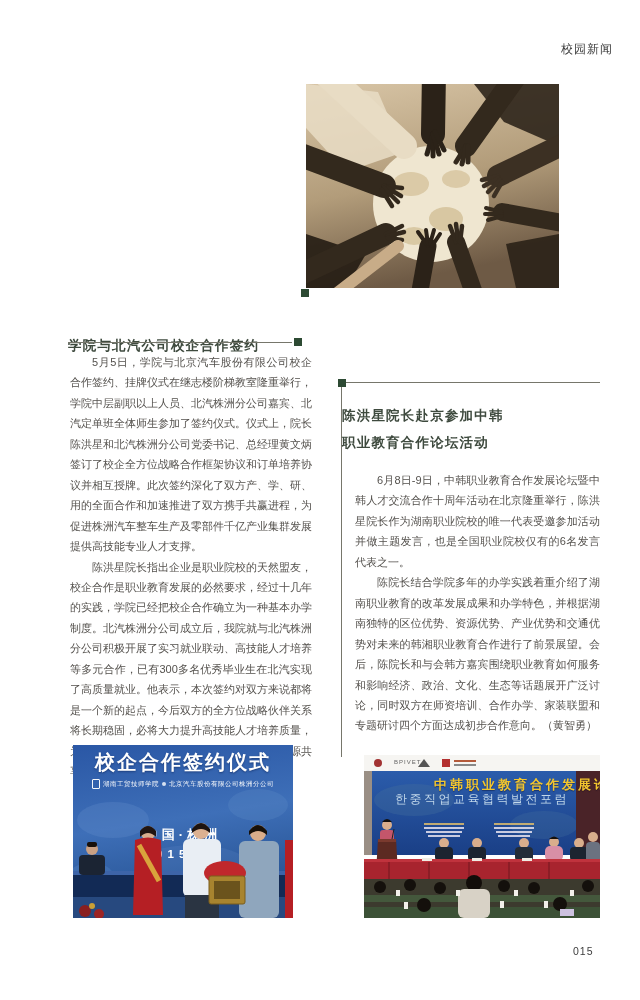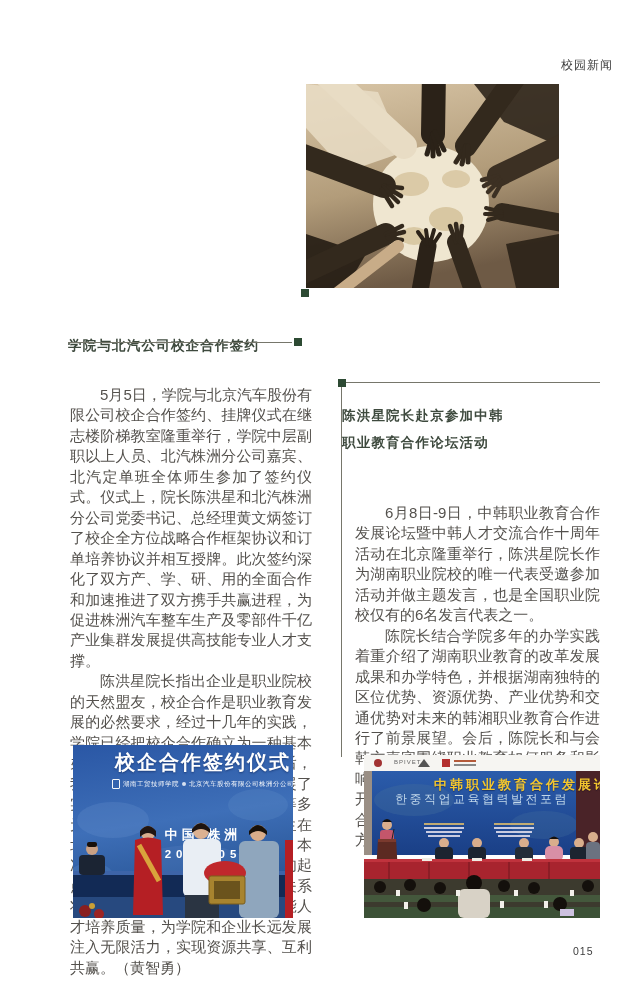--- a/index.html
+++ b/index.html
@@ -1,35 +1,35 @@
 <!DOCTYPE html>
 <html><head>
 <meta charset="utf-8">
 <style>
   html,body{margin:0;padding:0;background:#ffffff;}
   .page{position:relative;width:640px;height:1000px;background:#ffffff;overflow:hidden;
         font-family:"Liberation Sans","DejaVu Sans",sans-serif;}
 
   
-  .kicker{position:absolute;top:41px;right:27px;font-size:12px;letter-spacing:1px;color:#3c3c3c;margin-top:16px;}
+  .kicker{position:absolute;top:41px;right:27px;font-size:12px;letter-spacing:1px;color:#3c3c3c;}
   .pageno{position:absolute;top:945px;left:573px;font-size:10.5px;letter-spacing:1px;color:#3c3c3c;}
 
   
   .sq{position:absolute;width:8px;height:8px;background:#2d4a33;}
   .hline{position:absolute;height:1px;background:#76766b;}
   .vline{position:absolute;width:1px;background:#76766b;}
 
   
   .art-title{position:absolute;font-size:13.5px;font-weight:bold;color:#3e4a3e;letter-spacing:1.2px;}
   .art-title-r{position:absolute;left:342px;width:258px;top:402px;text-align:left;
                font-size:13.5px;font-weight:bold;color:#3e4a3e;letter-spacing:1.2px;line-height:27px;}
 
   
-  .body-col{position:absolute;font-size:15px;line-height:20.45px;color:#54514d;
-            text-align:justify;margin-top:33px;}
+  .body-col{position:absolute;font-size:11px;line-height:20.45px;color:#54514d;
+            text-align:justify;}
   .body-col p{margin:0;text-indent:2em;}
 
   
   .photo{position:absolute;overflow:hidden;}
   .photo svg{position:absolute;left:0;top:0;}
   .ph-txt{position:absolute;left:0;width:100%;text-align:center;color:#fff;white-space:nowrap;}
 
   
   .lp-title{top:4px;font-size:20px;font-weight:bold;letter-spacing:2px;text-shadow:0 1px 2px rgba(10,30,80,.55);z-index:2;}
   .lp-orgs{top:34px;font-size:6.5px;letter-spacing:.5px;opacity:.95;z-index:2;display:flex;justify-content:center;align-items:center;gap:3px;}
@@ -133,21 +133,21 @@
 
   <div class="art-title" style="left:68px;top:309px;margin-top:28px;">学院与北汽公司校企合作签约</div>
   <div class="hline" style="left:68px;top:342px;width:224px;"></div>
   <div class="sq" style="left:294px;top:338px;"></div>
 
   <div class="body-col" style="left:70px;top:352px;width:242px;">
     <p>5月5日，学院与北京汽车股份有限公司校企合作签约、挂牌仪式在继志楼阶梯教室隆重举行，学院中层副职以上人员、北汽株洲分公司嘉宾、北汽定单班全体师生参加了签约仪式。仪式上，院长陈洪星和北汽株洲分公司党委书记、总经理黄文炳签订了校企全方位战略合作框架协议和订单培养协议并相互授牌。此次签约深化了双方产、学、研、用的全面合作和加速推进了双方携手共赢进程，为促进株洲汽车整车生产及零部件千亿产业集群发展提供高技能专业人才支撑。</p>
     <p>陈洪星院长指出企业是职业院校的天然盟友，校企合作是职业教育发展的必然要求，经过十几年的实践，学院已经把校企合作确立为一种基本办学制度。北汽株洲分公司成立后，我院就与北汽株洲分公司积极开展了实习就业联动、高技能人才培养等多元合作，已有300多名优秀毕业生在北汽实现了高质量就业。他表示，本次签约对双方来说都将是一个新的起点，今后双方的全方位战略伙伴关系将长期稳固，必将大力提升高技能人才培养质量，为学院和企业长远发展注入无限活力，实现资源共享、互利共赢。（黄智勇）</p>
   </div>
 
-  <div class="photo" style="left:73px;top:745px;width:220px;height:173px;padding-left:40px;">
+  <div class="photo" style="left:73px;top:745px;width:220px;height:173px;">
     <svg width="220" height="173" viewBox="0 0 220 173">
       <defs>
         <linearGradient id="sg" x1="0" y1="0" x2="0.2" y2="1">
           <stop offset="0" stop-color="#2a57a5"></stop>
           <stop offset="0.5" stop-color="#3e6fb8"></stop>
           <stop offset="1" stop-color="#24508f"></stop>
         </linearGradient>
       </defs>
       <rect width="220" height="173" fill="url(#sg)"></rect>
       <ellipse cx="40" cy="75" rx="36" ry="18" fill="#5e8ac8" opacity="0.35"></ellipse>

